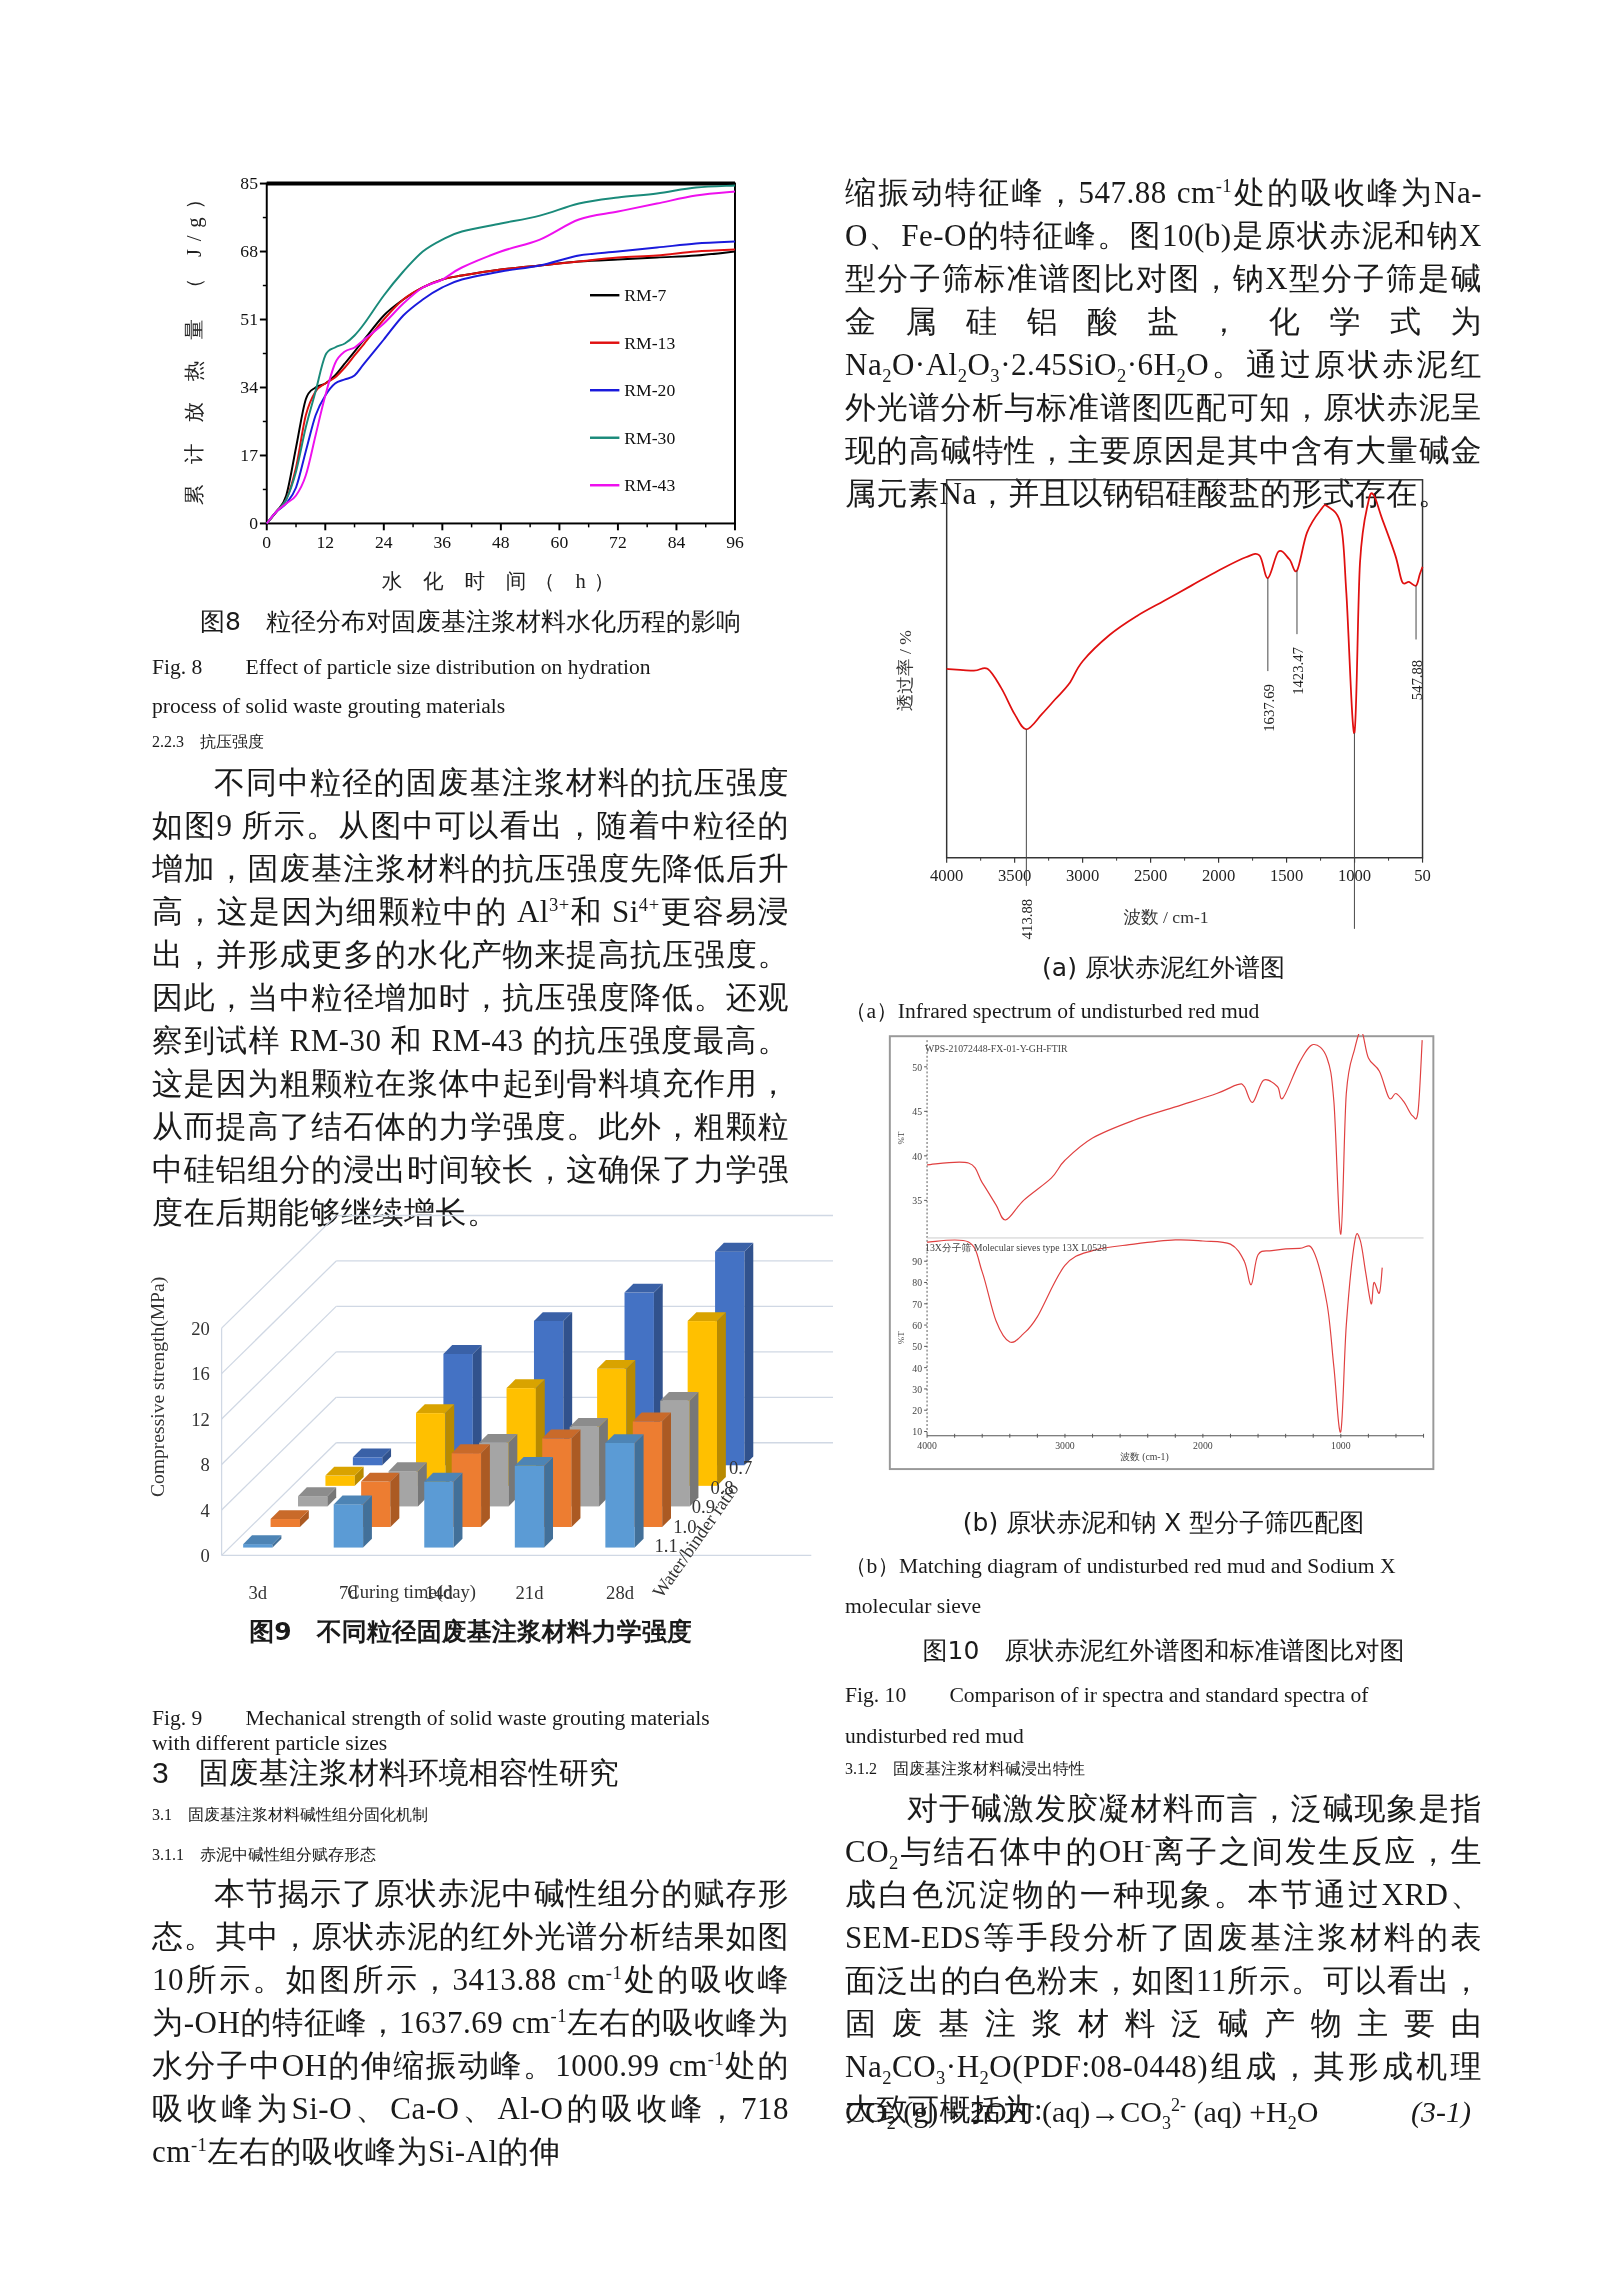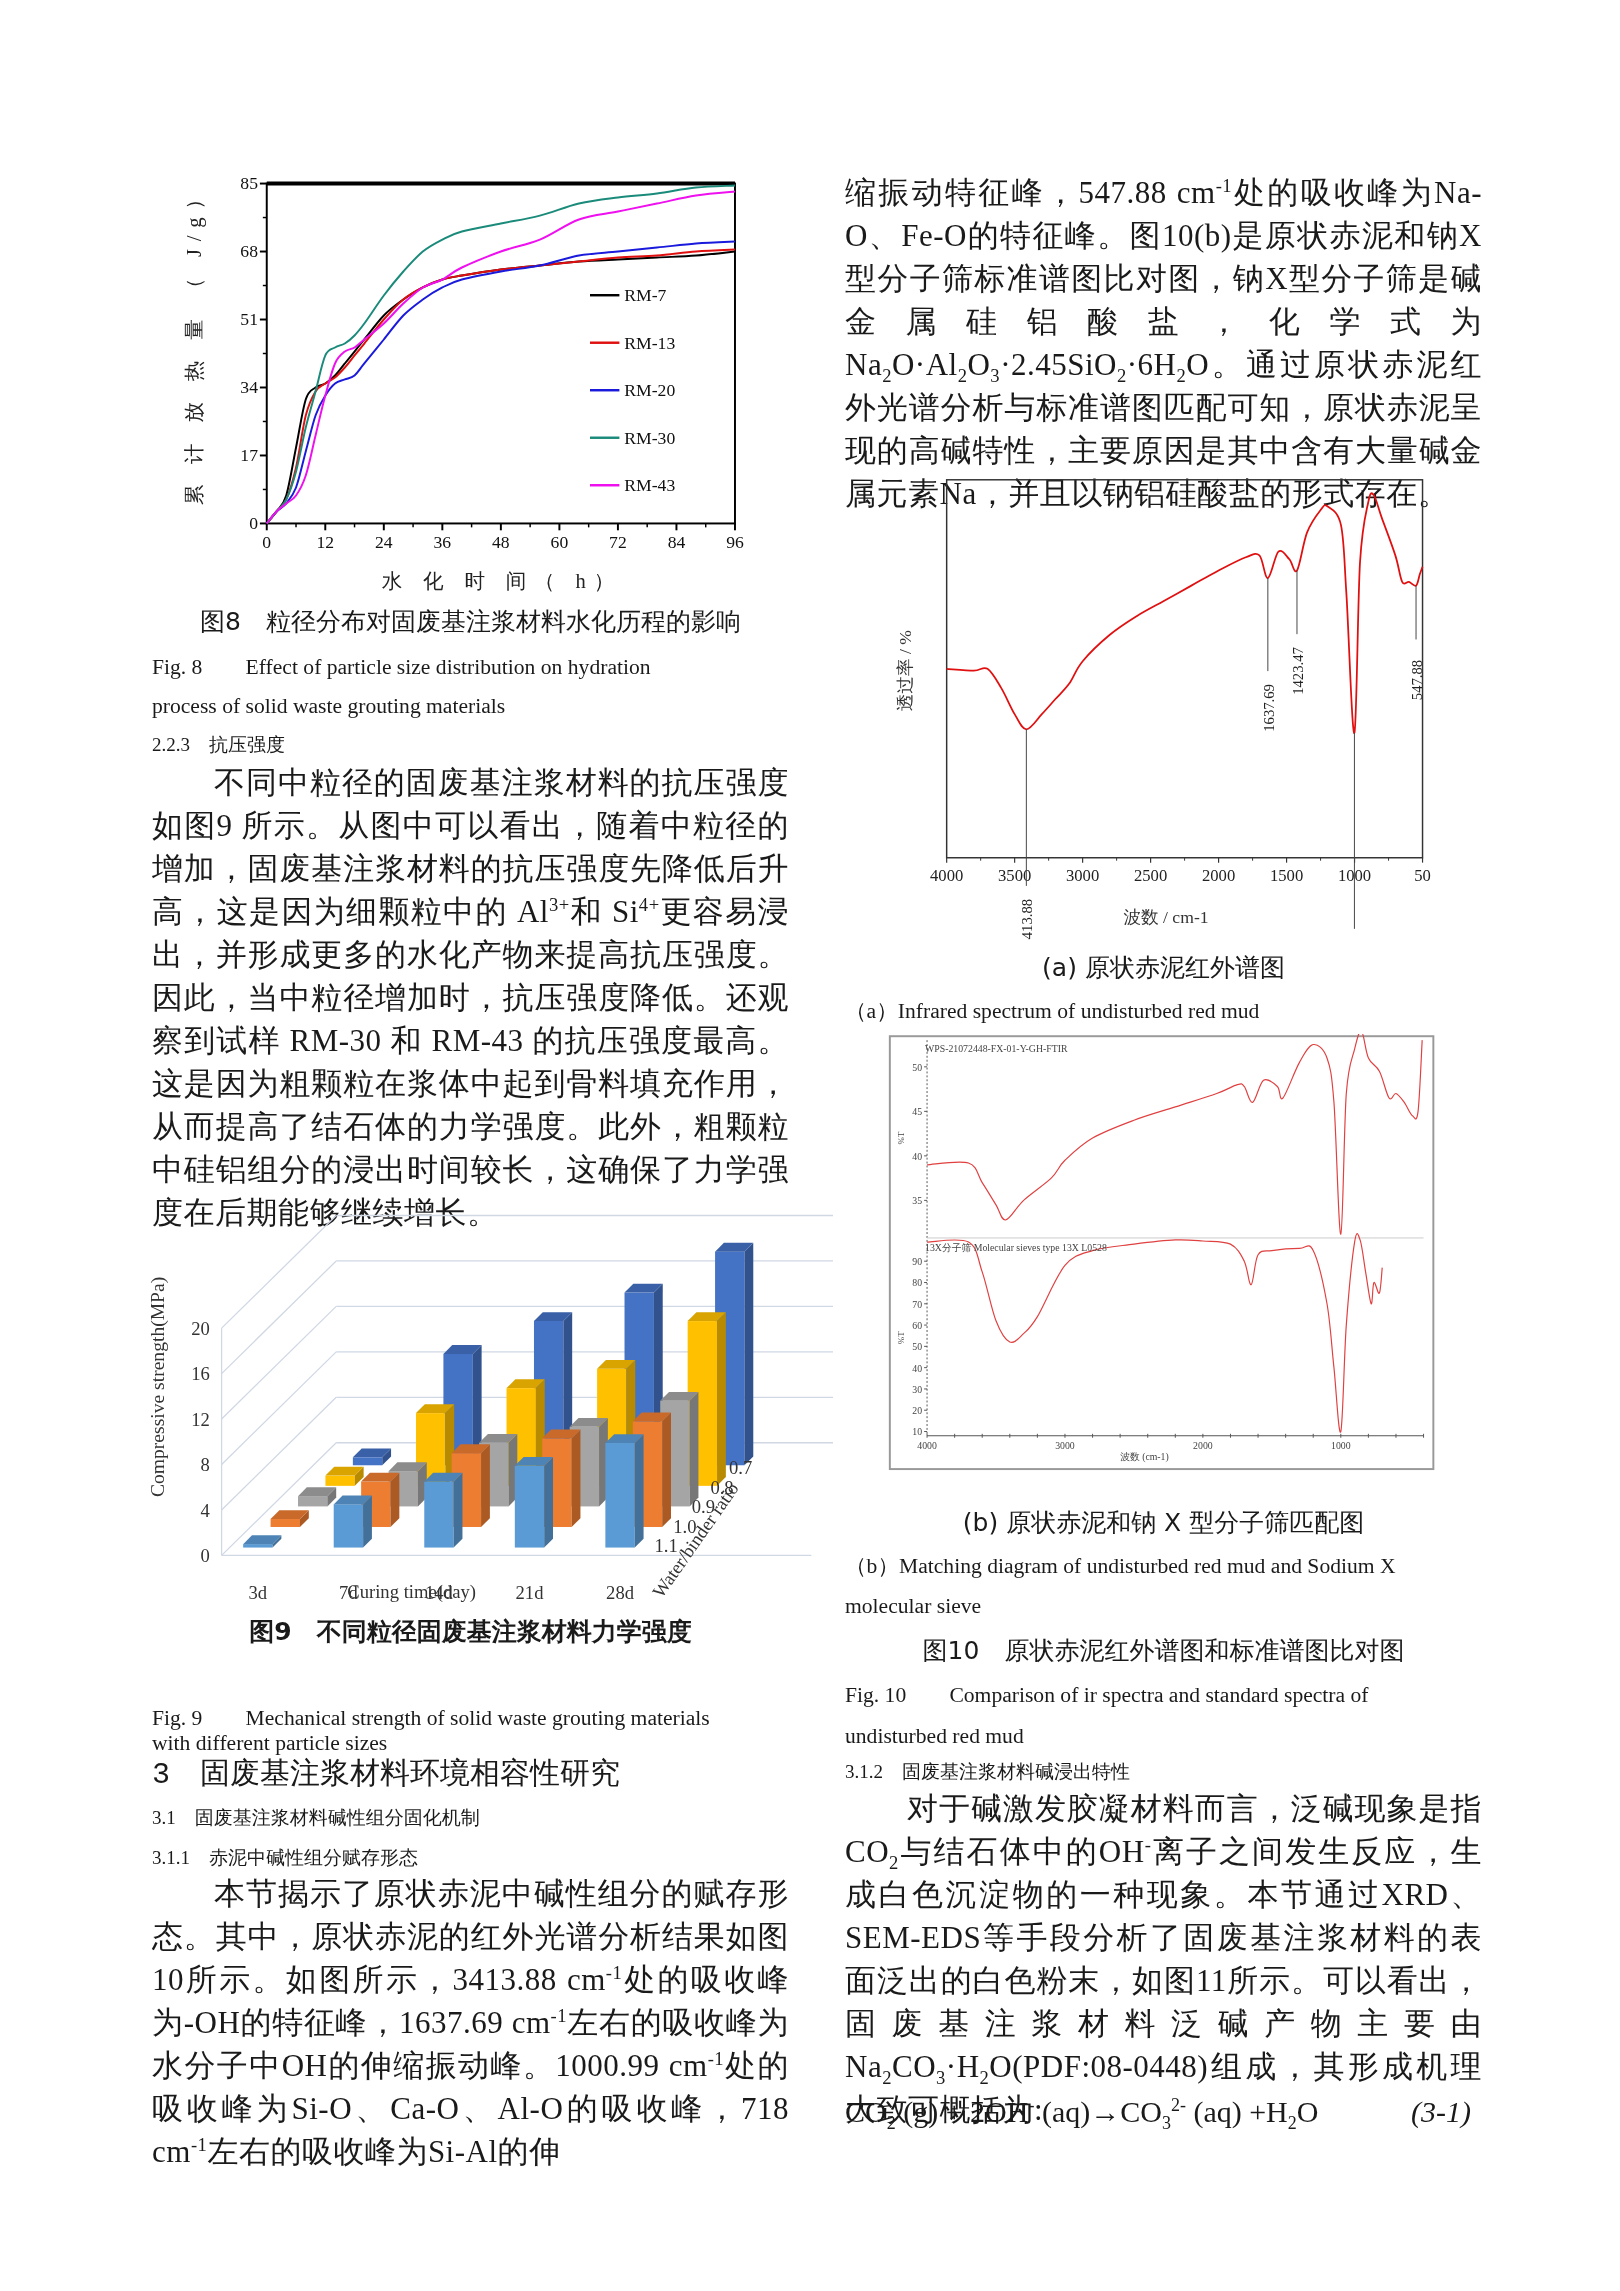--- a/index.html
+++ b/index.html
@@ -3,22 +3,22 @@
 <meta charset="utf-8">
 <style>
   html, body { margin:0; padding:0; background:#ffffff; }
   body { width:1620px; height:2292px; position:relative; overflow:hidden; font-family:"Liberation Serif","DejaVu Serif",serif; color:#1a1a1a; }
   .abs { position:absolute; }
   .para { position:absolute; font-size:31px; line-height:43px; text-align:justify; letter-spacing:0.5px; }
   .para p { margin:0; }
   .indent { text-indent:2em; }
   .cap-cn { position:absolute; font-family:"DejaVu Sans","Liberation Sans",sans-serif; font-size:25px; text-align:center; white-space:nowrap; }
   .cap-en { position:absolute; font-size:21.6px; text-align:left; white-space:nowrap; }
-  .sec { position:absolute; font-size:19px; white-space:nowrap; }
-  .sec-big { position:absolute; font-family:Liberation Mono, monospace; font-size:30px; white-space:nowrap; }
+  .sec { position:absolute; font-size:16px; white-space:nowrap; }
+  .sec-big { position:absolute; font-family:Liberation Sans, sans-serif; font-size:30px; white-space:nowrap; }
   sup, sub { font-size:60%; line-height:0; }
   svg text { font-family:"Liberation Serif","DejaVu Serif",serif; }
   .eq { position:absolute; font-size:30px; white-space:nowrap; }
 </style>
 </head>
 <body>
 
 <svg class="abs" style="left:147px;top:162px;" width="647" height="431" id="fig8svg" viewBox="0 0 660 440">
   <g id="fig8-axes">
       <rect x="122" y="22" width="478" height="347" fill="none" stroke="#000" stroke-width="2"></rect>

